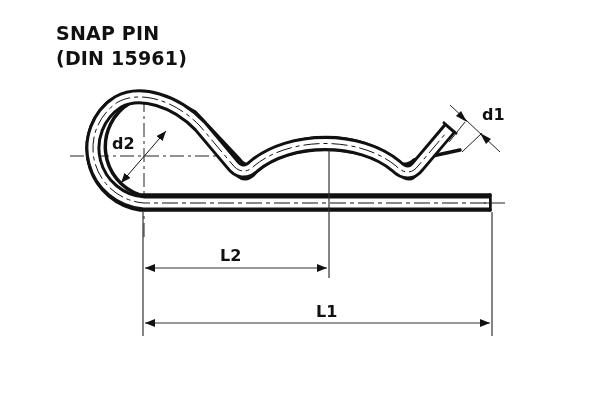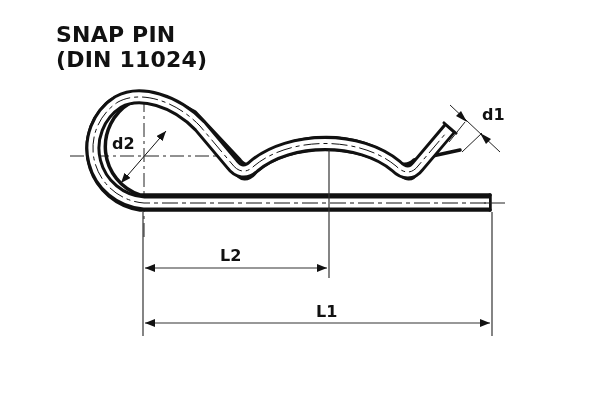--- a/index.html
+++ b/index.html
@@ -1,27 +1,27 @@
 <!DOCTYPE html>
 <html><head>
 <meta charset="utf-8">
 <style>
   html,body{margin:0;padding:0;background:#fff;}
   body{width:600px;height:400px;position:relative;overflow:hidden;font-family:"DejaVu Sans","Liberation Sans",sans-serif;}
-  .title{position:absolute;left:56px;font-weight:bold;font-size:22px;color:#111;letter-spacing:0.2px;}
+  .title{position:absolute;left:56px;font-weight:bold;font-size:19px;color:#111;letter-spacing:0.2px;}
   #t1{top:22px;}
   #t2{top:47px;}
   svg{position:absolute;left:0;top:0;}
   .lbl{font-family:"DejaVu Sans","Liberation Sans",sans-serif;font-weight:bold;font-size:16px;fill:#111;}
 </style>
 </head>
 <body>
 
 <div class="title" id="t1">SNAP PIN</div>
-<div class="title" id="t2">(DIN 11024)</div>
+<div class="title" id="t2">(DIN 15961)</div>
 
 <svg width="600" height="400" viewBox="0 0 600 400">
   <defs>
     <marker id="arr" markerWidth="10" markerHeight="8" refX="10" refY="4" orient="auto-start-reverse" markerUnits="userSpaceOnUse">
       <path d="M0,0 L10,4 L0,8 z" fill="#111"></path>
     </marker>
   </defs>
 
   <g stroke="#222" stroke-width="1" stroke-dasharray="14,4,3,4" fill="none">
     <line x1="70" y1="156" x2="232" y2="156"></line>

